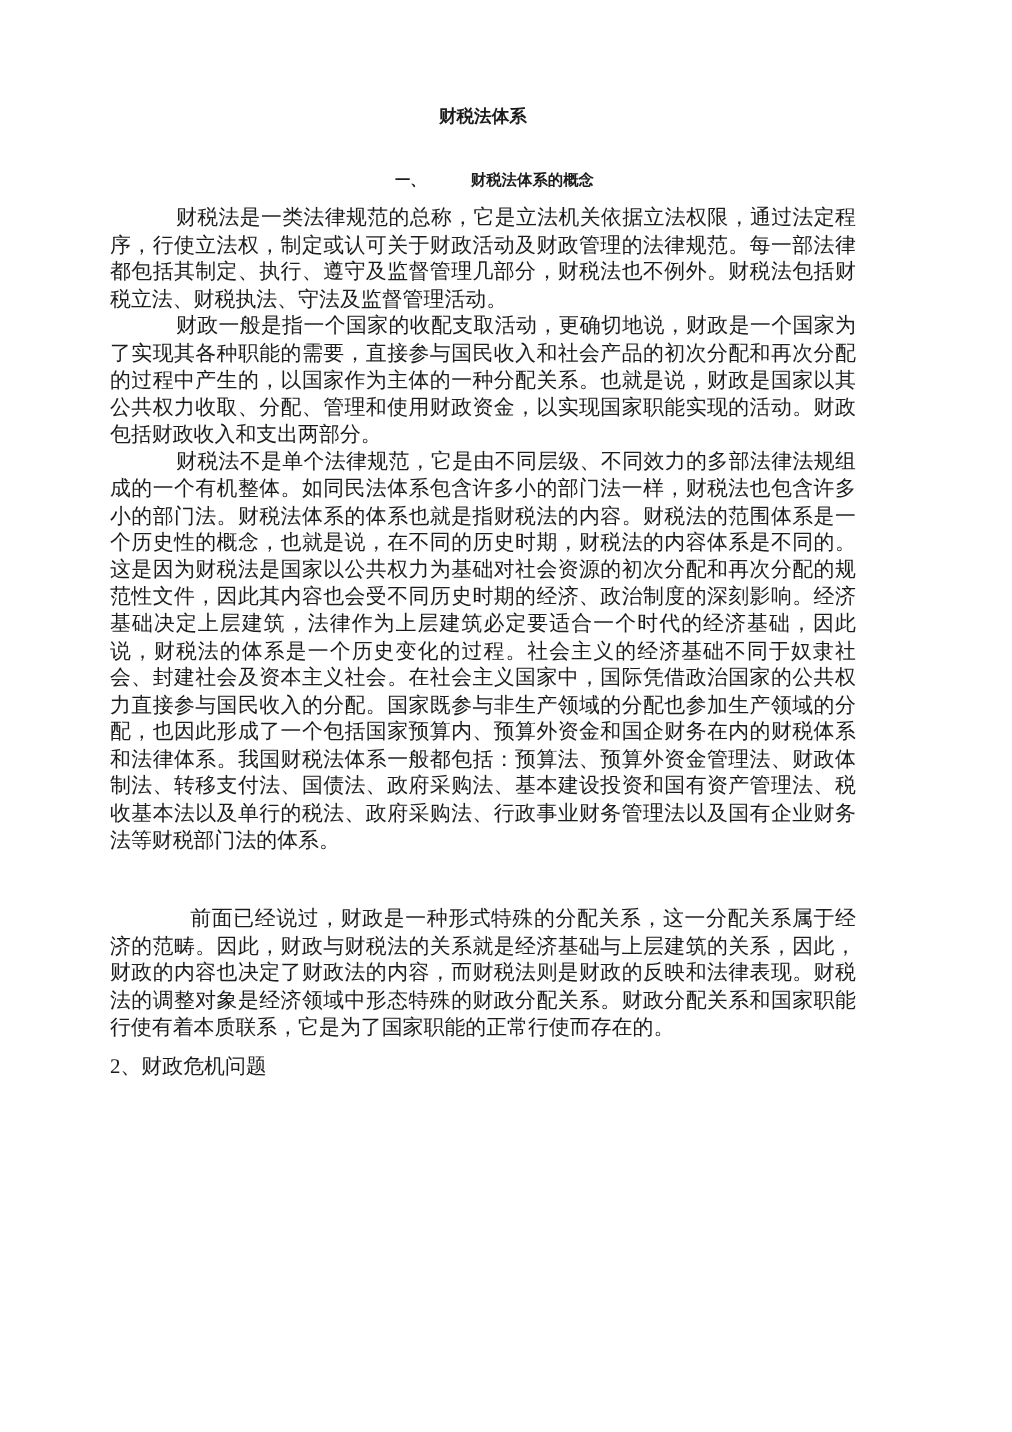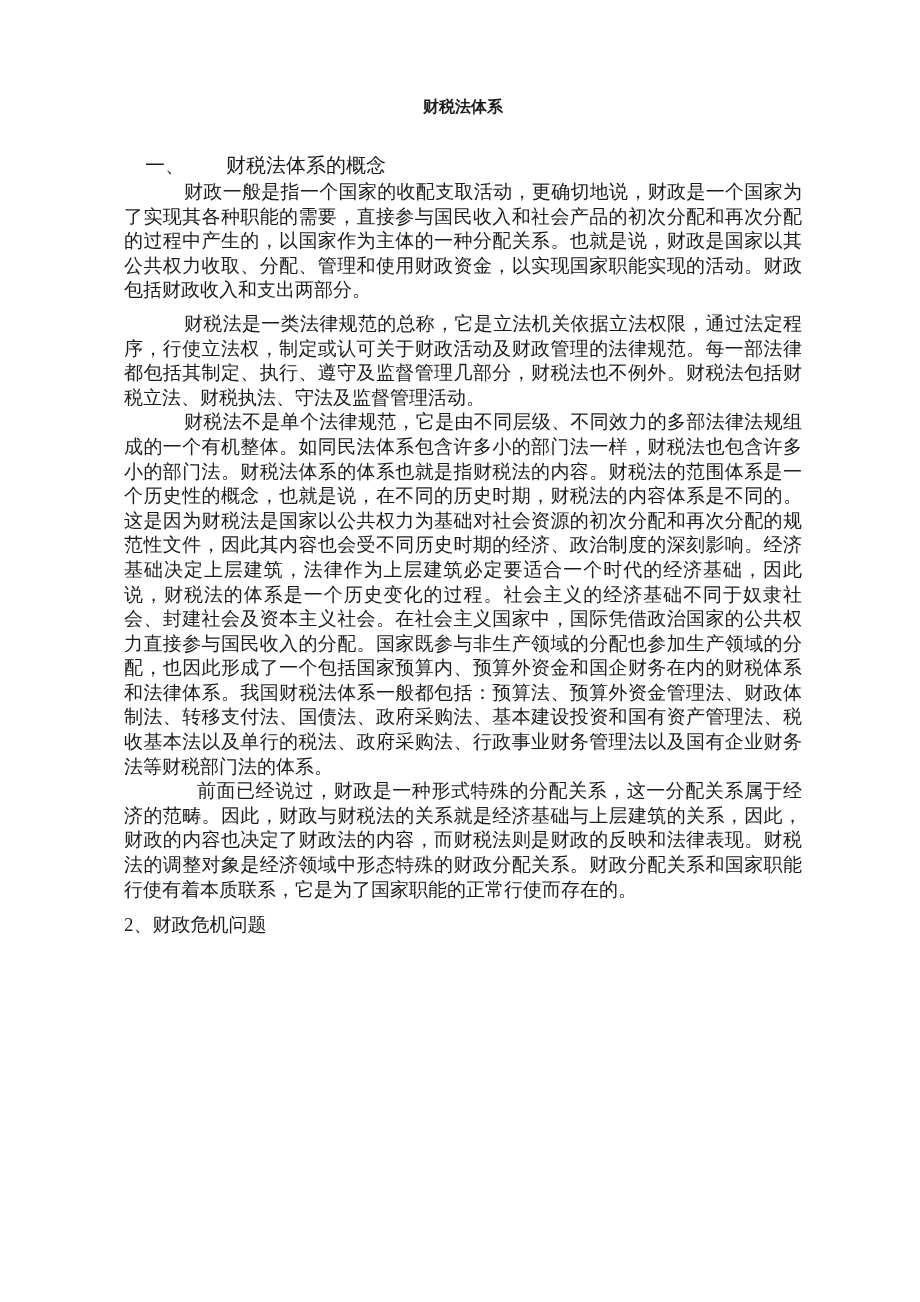--- a/index.html
+++ b/index.html
@@ -8,79 +8,80 @@
     position: relative;
     width: 920px;
     height: 1302px;
     background: #ffffff;
     overflow: hidden;
     font-family: "Liberation Serif", "DejaVu Serif", serif;
     color: #1c1c1c;
   }
   .content {
     position: absolute;
-    left: 124px;
+    left: 100px;
     top: 96px;
     width: 678px;
   }
   .doc-title {
     font-size: 16px;
     line-height: 22px;
     font-weight: 700;
     text-align: center;
     margin: 0 0 34px 0;
   }
   .section-heading {
-    font-size: 20px;
+    font-size: 14px;
     line-height: 26px;
-    font-weight: 400;
+    font-weight: 700;
     margin: 0 0 2px 0;
     padding-left: 21px;
+    text-align: center;
   }
   .section-heading .h-gap {
     display: inline-block;
     width: 41px;
   }
   .section-heading.second {
     margin-top: 7px;
     margin-bottom: 0;
   }
   .body-para {
     font-size: 19px;
     line-height: 24.6px;
     margin: 0;
     text-align: justify;
     text-indent: 60px;
     word-break: break-all;
   }
   .gap-before { margin-top: 9px; }
-  .indent-more { text-indent: 73px; }
+  .indent-more { text-indent: 73px; margin-top: 47px; }
   .subheading {
     font-size: 19px;
     line-height: 24.6px;
     font-weight: 400;
     margin: 11px 0 0 0;
     text-indent: 0;
   }
 </style>
 </head>
 <body>
 
 <div class="page">
   <div class="content">
 
     <div class="doc-title">财税法体系</div>
 
     <div class="section-heading">
       <span>一、</span><span class="h-gap"></span><span>财税法体系的概念</span>
     </div>
 
+    <p class="body-para gap-before">财税法是一类法律规范的总称，它是立法机关依据立法权限，通过法定程序，行使立法权，制定或认可关于财政活动及财政管理的法律规范。每一部法律都包括其制定、执行、遵守及监督管理几部分，财税法也不例外。财税法包括财税立法、财税执法、守法及监督管理活动。</p>
+
     <p class="body-para">财政一般是指一个国家的收配支取活动，更确切地说，财政是一个国家为了实现其各种职能的需要，直接参与国民收入和社会产品的初次分配和再次分配的过程中产生的，以国家作为主体的一种分配关系。也就是说，财政是国家以其公共权力收取、分配、管理和使用财政资金，以实现国家职能实现的活动。财政包括财政收入和支出两部分。</p>
-
-    <p class="body-para gap-before">财税法是一类法律规范的总称，它是立法机关依据立法权限，通过法定程序，行使立法权，制定或认可关于财政活动及财政管理的法律规范。每一部法律都包括其制定、执行、遵守及监督管理几部分，财税法也不例外。财税法包括财税立法、财税执法、守法及监督管理活动。</p>
 
     <p class="body-para">财税法不是单个法律规范，它是由不同层级、不同效力的多部法律法规组成的一个有机整体。如同民法体系包含许多小的部门法一样，财税法也包含许多小的部门法。财税法体系的体系也就是指财税法的内容。财税法的范围体系是一个历史性的概念，也就是说，在不同的历史时期，财税法的内容体系是不同的。这是因为财税法是国家以公共权力为基础对社会资源的初次分配和再次分配的规范性文件，因此其内容也会受不同历史时期的经济、政治制度的深刻影响。经济基础决定上层建筑，法律作为上层建筑必定要适合一个时代的经济基础，因此说，财税法的体系是一个历史变化的过程。社会主义的经济基础不同于奴隶社会、封建社会及资本主义社会。在社会主义国家中，国际凭借政治国家的公共权力直接参与国民收入的分配。国家既参与非生产领域的分配也参加生产领域的分配，也因此形成了一个包括国家预算内、预算外资金和国企财务在内的财税体系和法律体系。我国财税法体系一般都包括：预算法、预算外资金管理法、财政体制法、转移支付法、国债法、政府采购法、基本建设投资和国有资产管理法、税收基本法以及单行的税法、政府采购法、行政事业财务管理法以及国有企业财务法等财税部门法的体系。</p>
 
     <p class="body-para indent-more">前面已经说过，财政是一种形式特殊的分配关系，这一分配关系属于经济的范畴。因此，财政与财税法的关系就是经济基础与上层建筑的关系，因此，财政的内容也决定了财政法的内容，而财税法则是财政的反映和法律表现。财税法的调整对象是经济领域中形态特殊的财政分配关系。财政分配关系和国家职能行使有着本质联系，它是为了国家职能的正常行使而存在的。</p>
 
 
 
     <p class="body-para subheading">2、财政危机问题</p>
 
 

